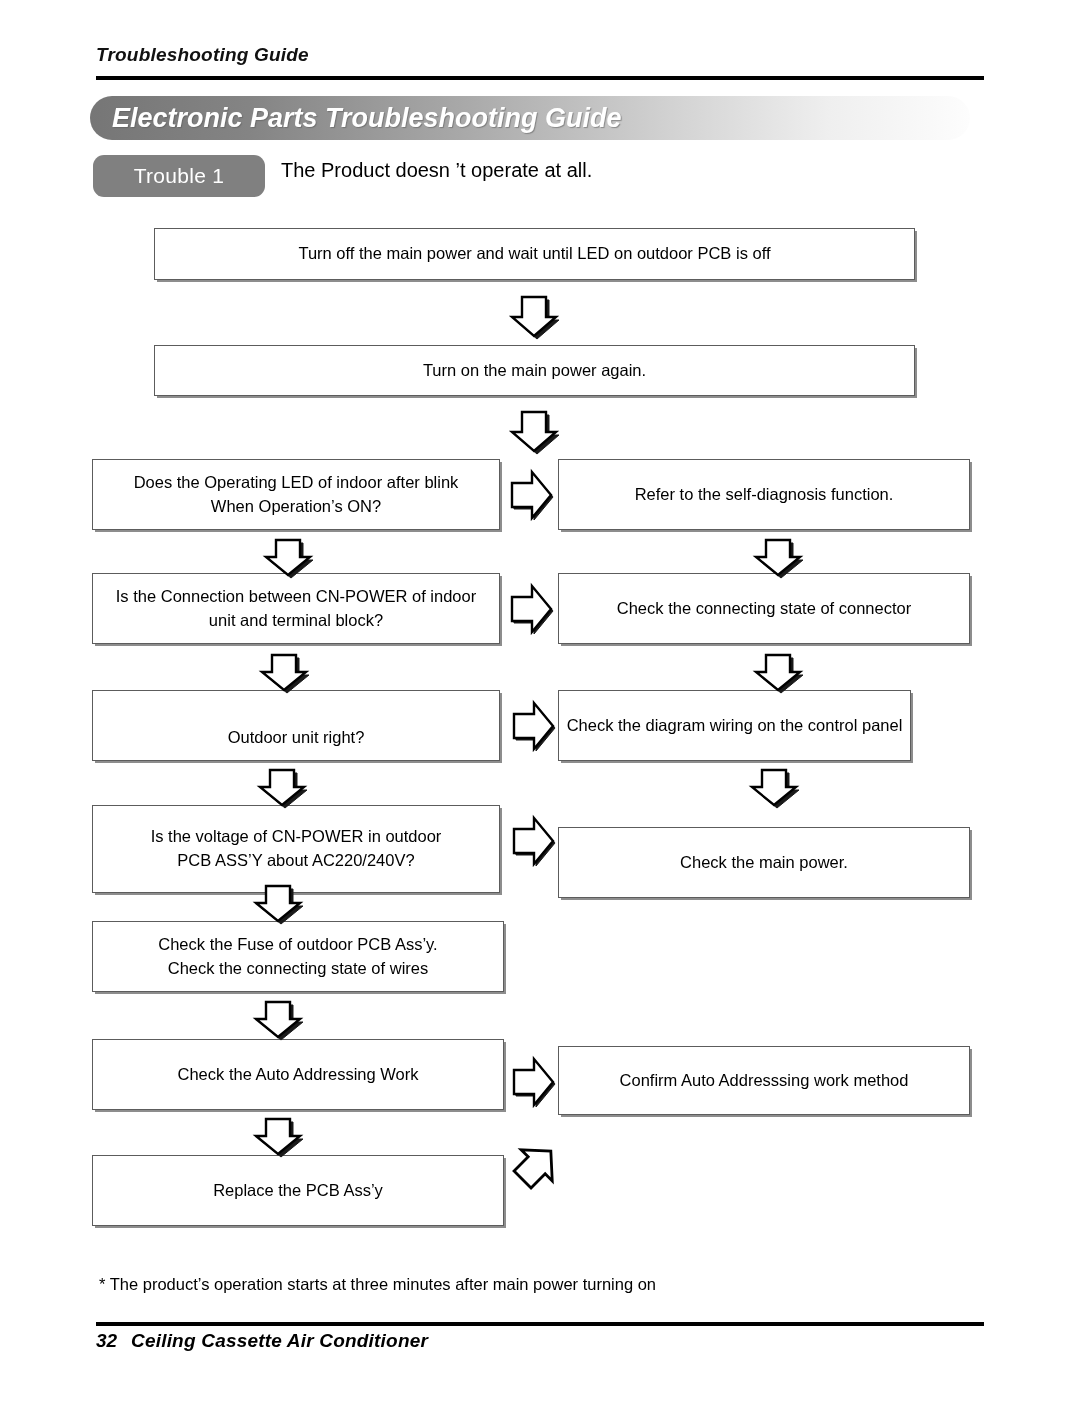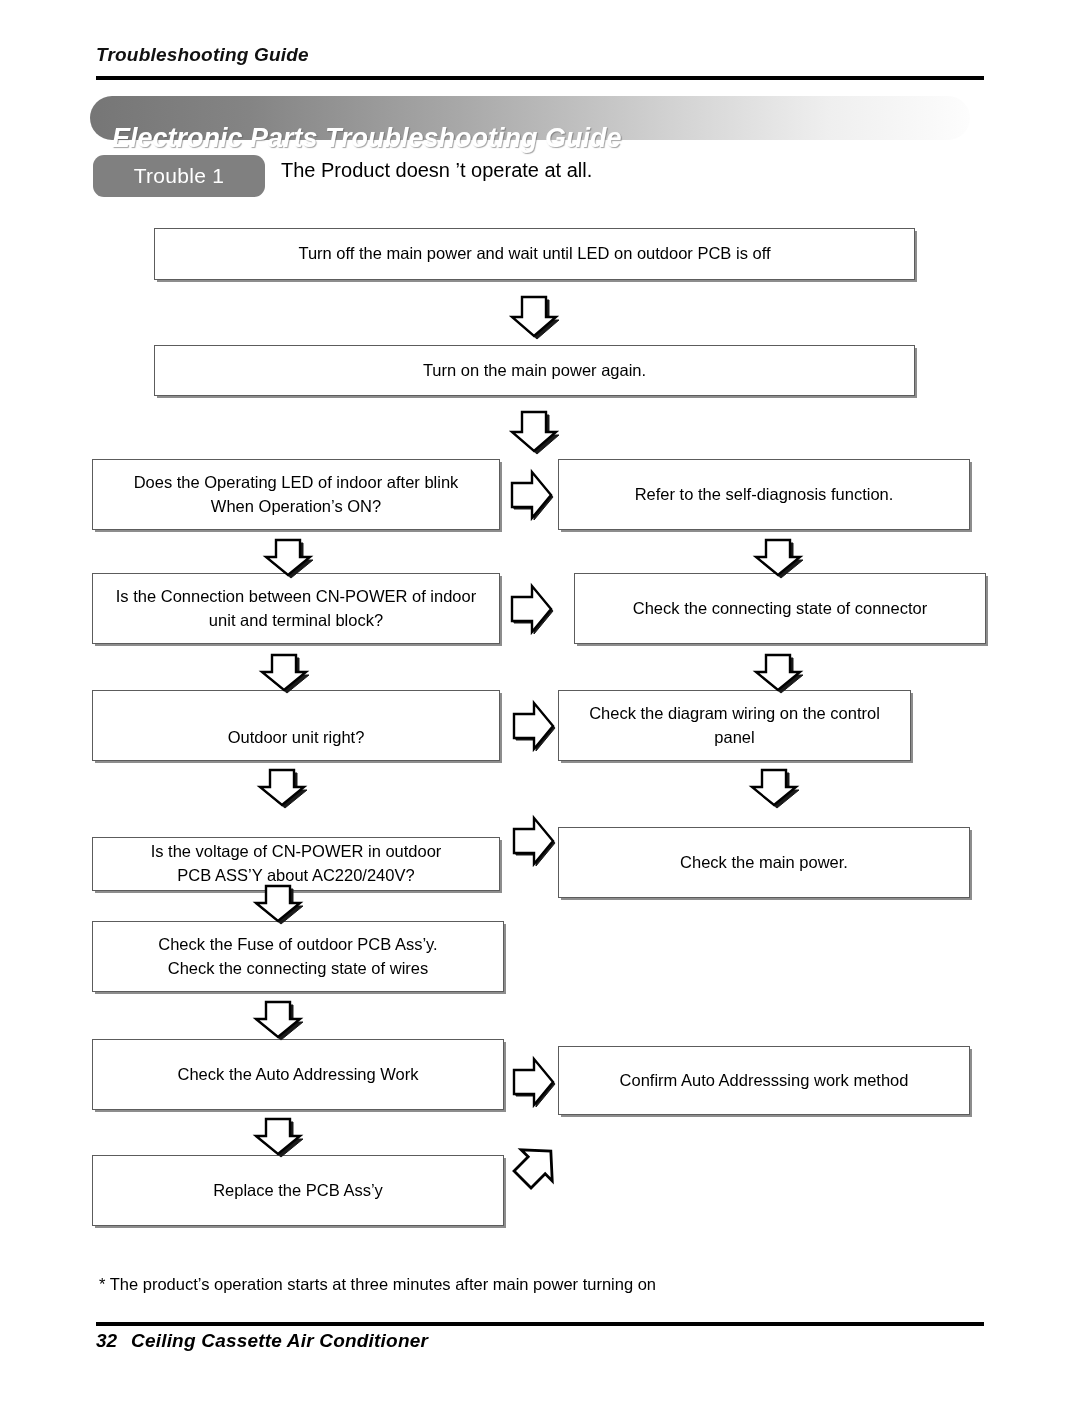--- a/index.html
+++ b/index.html
@@ -50,21 +50,20 @@
     position: absolute;
     left: 22px;
     top: 50%;
     transform: translateY(-50%);
     font-size: 27px;
     font-weight: bold;
     font-style: italic;
     color: #ffffff;
     white-space: nowrap;
     text-shadow: 1px 1px 1px rgba(90,90,90,0.55);
-    margin-top: 20px;
   }
 
   
   #trouble-pill {
     position: absolute;
     left: 93px;
     top: 155px;
     width: 172px;
     height: 42px;
     border-radius: 11px;
@@ -91,21 +90,21 @@
   .flow-box {
     position: absolute;
     box-sizing: border-box;
     border: 1.5px solid #5c5c5c;
     background: #ffffff;
     box-shadow: 2.5px 2.5px 0 -0.5px #8d8d8d;
     display: flex;
     align-items: center;
     justify-content: center;
     text-align: center;
-    padding: 2px 12px;
+    padding: 2px 0;
   }
   .flow-box .box-text {
     font-size: 16.5px;
     line-height: 1.45;
     color: #000;
   }
 
   
   .arrow {
     position: absolute;
@@ -180,35 +179,35 @@
 <div class="flow-box" style="left:558px; top:459px; width:412px; height:71px;">
   <span class="box-text">Refer to the self-diagnosis function.</span>
 </div>
 
 <div class="flow-box" style="left:92px; top:573px; width:408px; height:71px;">
   <span class="box-text">
     <span>Is the Connection between CN-POWER of indoor</span><br>
     <span>unit and terminal block?</span>
   </span>
 </div>
-<div class="flow-box" style="left:558px; top:573px; width:412px; height:71px;margin-left:16px;">
+<div class="flow-box" style="left:558px; top:573px; width:412px; height:71px;">
   <span class="box-text">Check the connecting state of connector</span>
 </div>
 
 <div class="flow-box" style="left:92px; top:690px; width:408px; height:71px;">
   <span class="box-text">
     <br>
     <span>Outdoor unit right?</span>
   </span>
 </div>
 <div class="flow-box" style="left:558px; top:690px; width:353px; height:71px;">
   <span class="box-text">Check the diagram wiring on the control panel</span>
 </div>
 
-<div class="flow-box" style="left:92px; top:805px; width:408px; height:54px;margin-top:32px;">
+<div class="flow-box" style="left:92px; top:805px; width:408px; height:88px;">
   <span class="box-text">
     <span>Is the voltage of CN-POWER in outdoor</span><br>
     <span>PCB ASS’Y about AC220/240V?</span>
   </span>
 </div>
 <div class="flow-box" style="left:558px; top:805px; width:412px; height:71px;margin-top:22px;">
   <span class="box-text">Check the main power.</span>
 </div>
 
 <div class="flow-box" style="left:92px; top:921px; width:412px; height:71px;">

